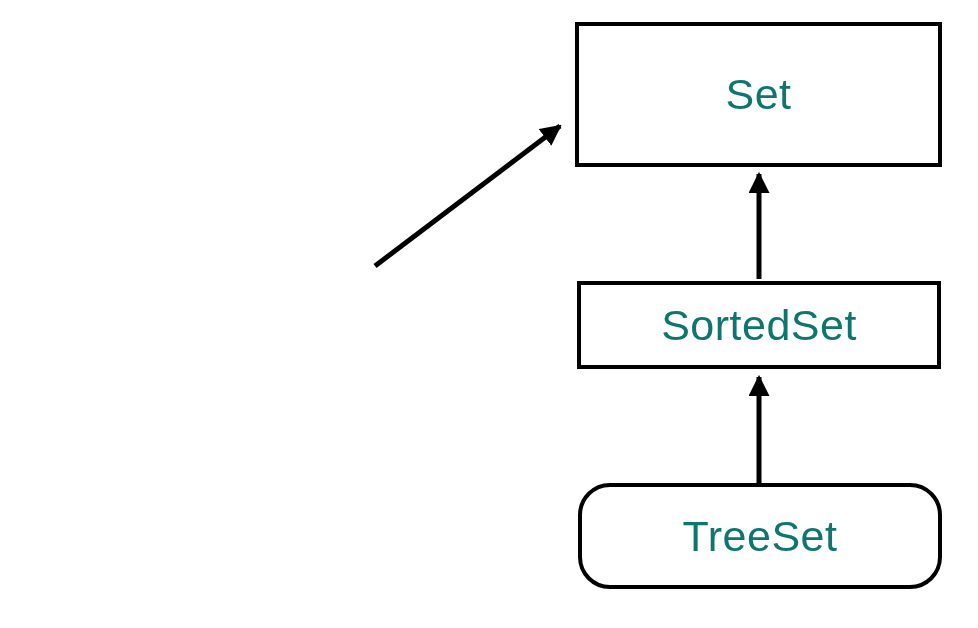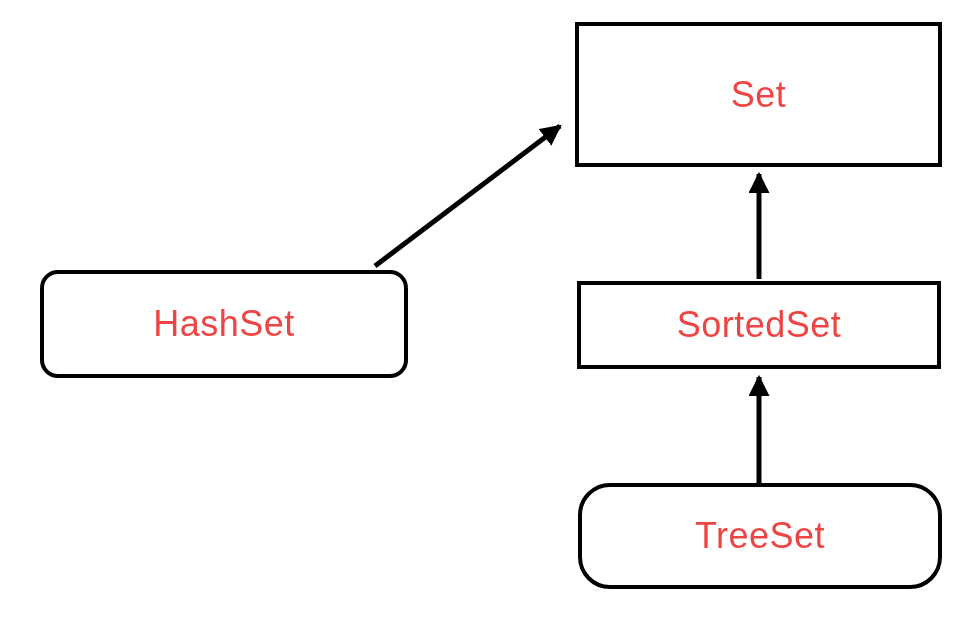--- a/index.html
+++ b/index.html
@@ -18,22 +18,22 @@
   .node {
     position: absolute;
     box-sizing: border-box;
     background: #ffffff;
     border: 4px solid #000000;
     display: flex;
     align-items: center;
     justify-content: center;
   }
   .node .label {
-    color: #ef4444;
-    font-size: 36px;
+    color: #0f766e;
+    font-size: 43px;
     font-weight: 500;
     letter-spacing: 0.5px;
     white-space: nowrap;
     line-height: 1;
   }
   .rect { border-radius: 0; }
   .rounded { border-radius: 18px; }
 
   #node-set       { left: 575px; top: 22px;  width: 367px; height: 145px; }
   #node-hashset   { left: 40px;  top: 270px; width: 368px; height: 108px; }
@@ -66,23 +66,20 @@
     </defs>
   <line x1="375" y1="266" x2="560" y2="126" class="edge" marker-end="url(#arrowhead)"></line>
       <line x1="759" y1="279" x2="759" y2="174" class="edge" marker-end="url(#arrowhead)"></line>
       <line x1="759" y1="483" x2="759" y2="377" class="edge" marker-end="url(#arrowhead)"></line>
     </svg>
 
   <div class="node rect" id="node-set">
     <span class="label">Set</span>
   </div>
 
-  <div class="node rounded" id="node-hashset">
-    <span class="label">HashSet</span>
-  </div>
 
   <div class="node rect" id="node-sortedset">
     <span class="label">SortedSet</span>
   </div>
 
   <div class="node rounded" id="node-treeset">
     <span class="label">TreeSet</span>
   </div>
 
 </div>

